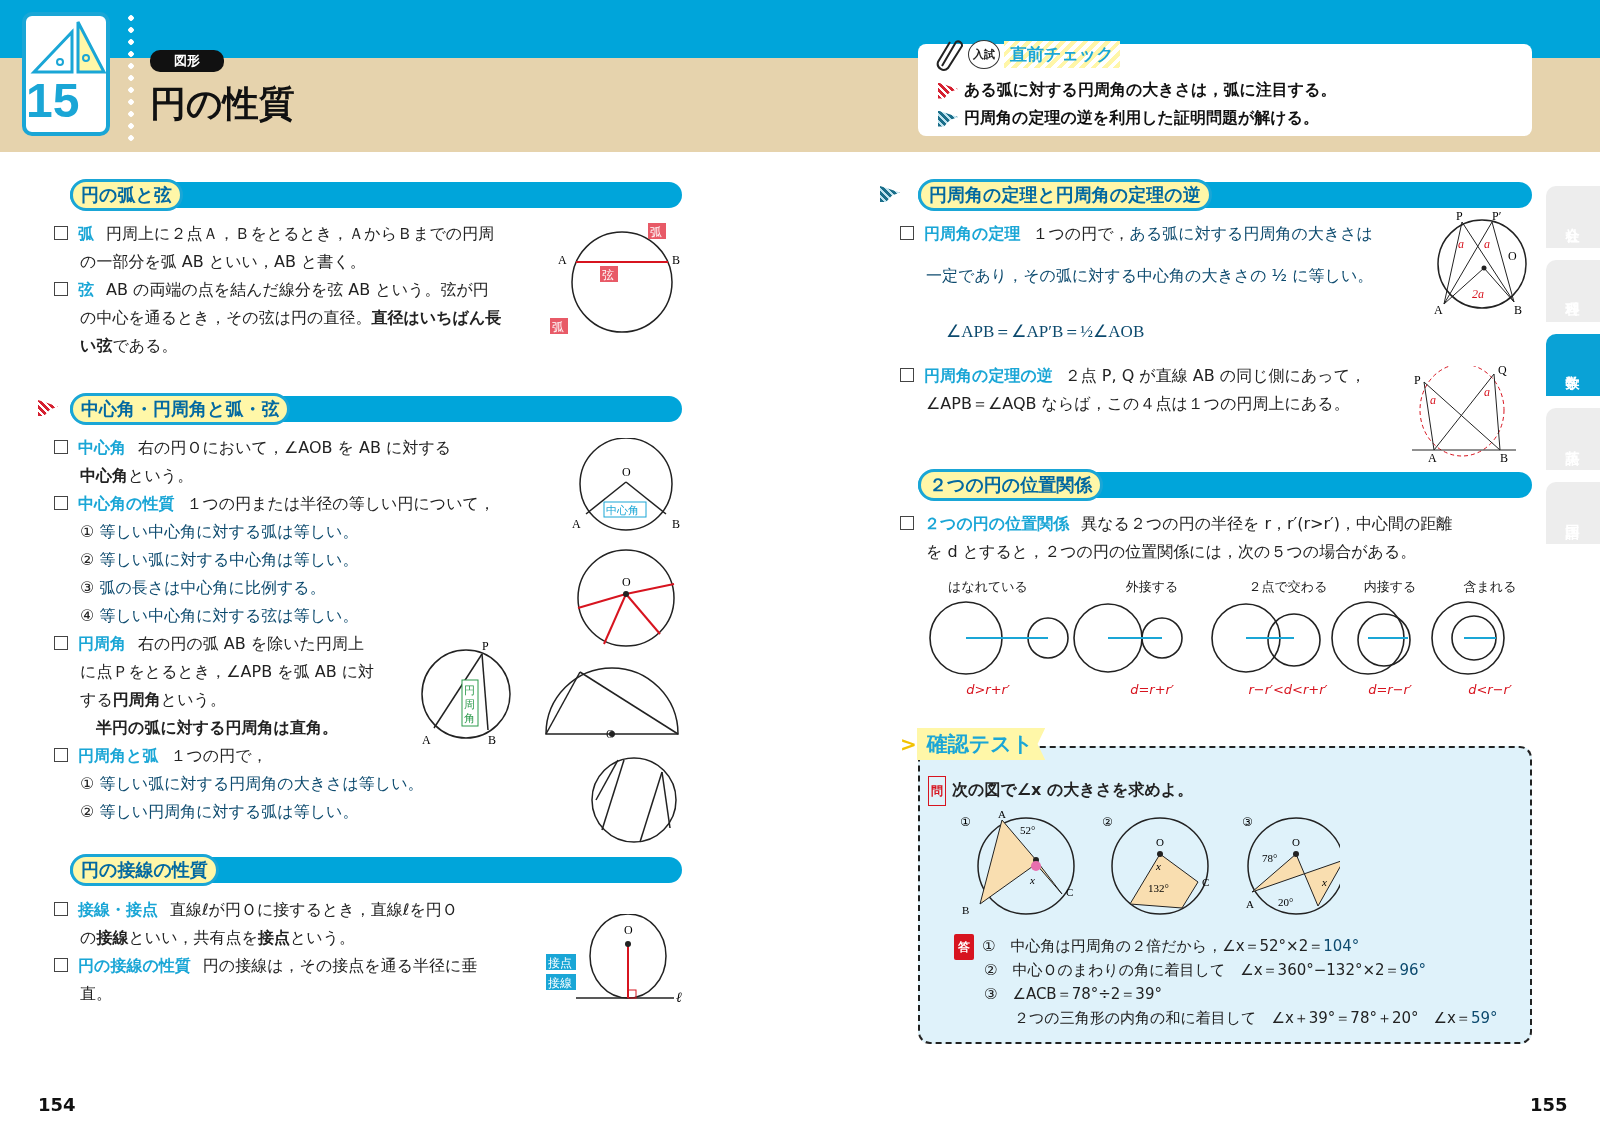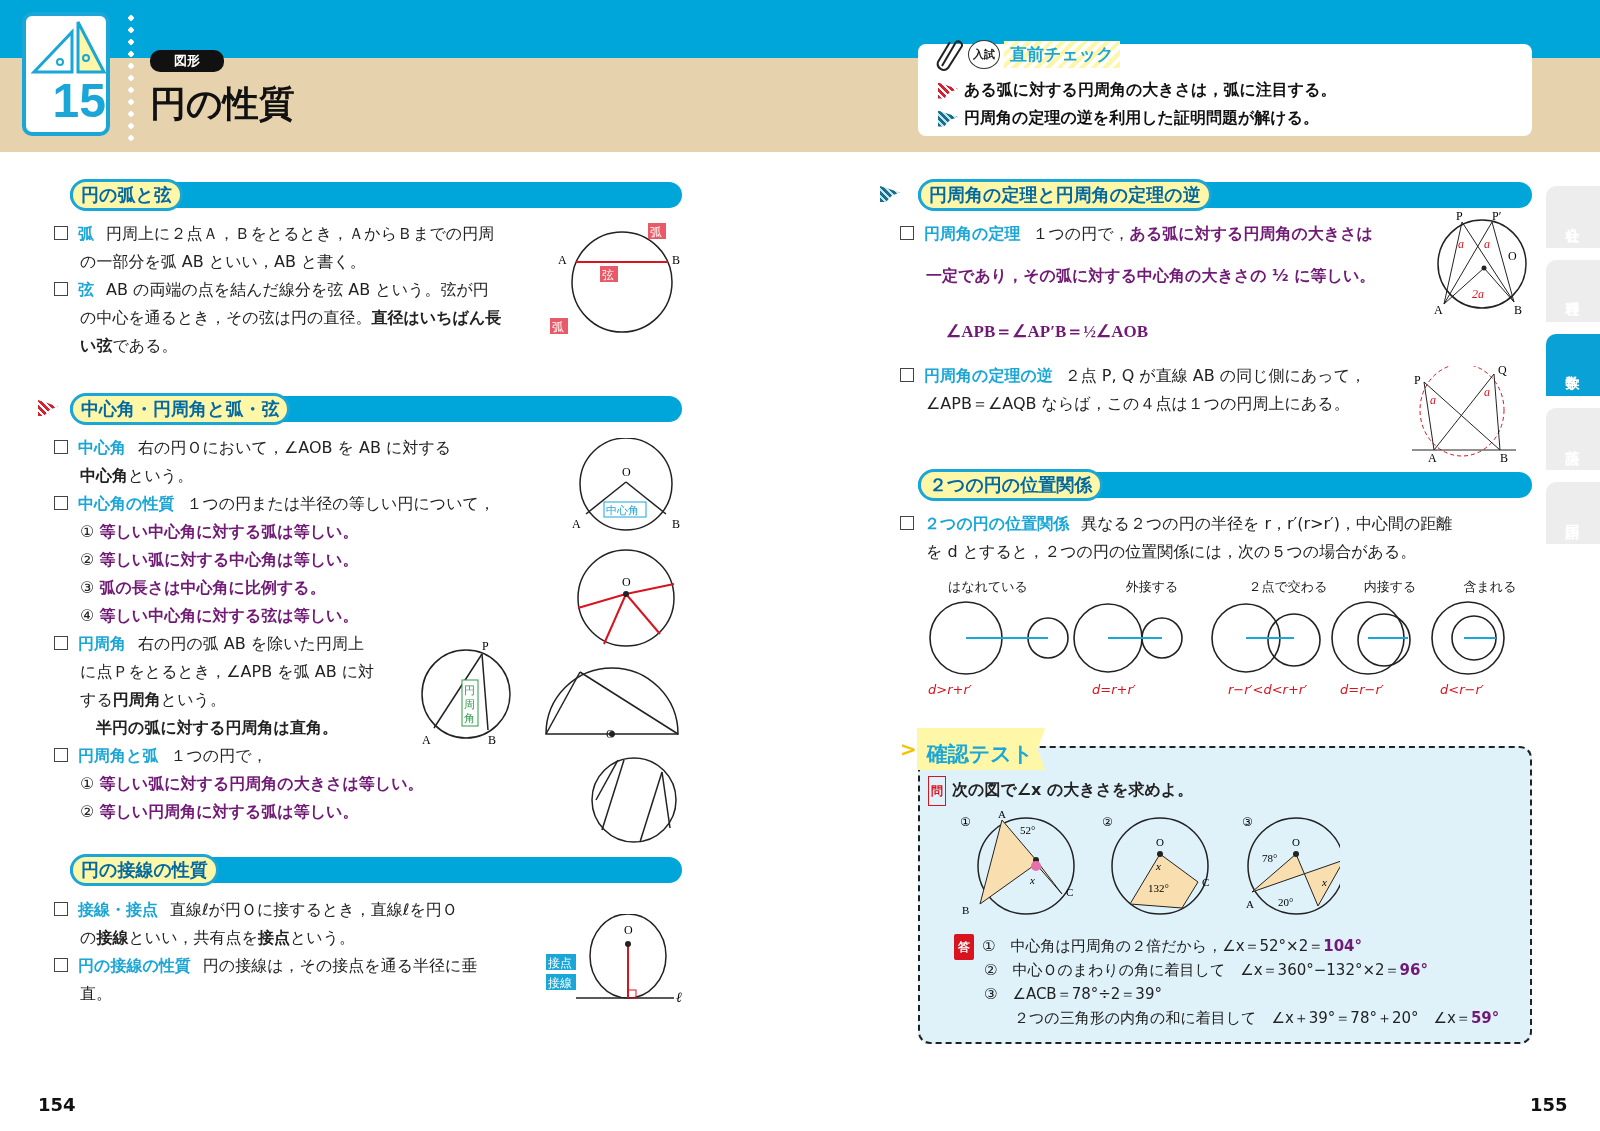--- a/index.html
+++ b/index.html
@@ -1,49 +1,49 @@
 <!DOCTYPE html>
 <html><head>
 <meta charset="utf-8">
 <style>
 *{box-sizing:border-box;margin:0;padding:0}
 body{width:1600px;height:1131px;background:#fff;font-family:"DejaVu Sans","Liberation Sans",sans-serif;color:#222;position:relative;overflow:hidden}
 .header{position:absolute;left:0;top:0;width:1600px;height:152px;background:#e6d3ad}
 .header .blue{position:absolute;left:0;top:0;width:1600px;height:58px;background:#00a5da}
 .unit-box{position:absolute;left:22px;top:12px;width:88px;height:124px;background:#fff;border:4px solid #1aa6d6;border-radius:10px}
-.unit-num{position:absolute;left:0;bottom:4px;width:100%;text-align:right;font:bold 48px "Liberation Sans",sans-serif;color:#1aa6d6}
+.unit-num{position:absolute;left:0;bottom:4px;width:100%;text-align:left;font:bold 48px "Liberation Sans",sans-serif;color:#1aa6d6}
 .dots{position:absolute;left:128px;top:12px;width:6px;height:130px;background:radial-gradient(circle,#fff 2.5px,transparent 3px) 0 0/6px 12px repeat-y}
 .tag{position:absolute;left:150px;top:50px;background:#111;color:#fff;font-size:13px;font-weight:bold;padding:2px 24px;border-radius:10px}
 .title{position:absolute;left:150px;top:80px;font-size:36px;font-weight:bold;color:#111}
 .check{position:absolute;left:918px;top:44px;width:614px;height:92px;background:#fff;border-radius:8px}
 .check-head{position:absolute;left:934px;top:36px;display:flex;align-items:center;gap:4px}
 .check-bubble{background:#fff;border:1.5px solid #333;border-radius:50%;font-size:11px;padding:6px 4px;font-weight:bold}
 .check-title{font-size:17px;font-weight:bold;color:#1aa6d6;background:repeating-linear-gradient(135deg,#fff6a8 0 4px,#fff 4px 8px);padding:2px 6px}
 .check-line{position:absolute;left:938px;font-size:16px;font-weight:bold;color:#111;display:flex;align-items:center;gap:6px}
 .flag{display:inline-block;width:20px;height:16px;clip-path:polygon(0 0,100% 40%,60% 60%,30% 100%,0 100%)}
 .flag.red{background:repeating-linear-gradient(45deg,#d52030 0 3px,#fff 3px 5px)}
 .flag.teal{background:repeating-linear-gradient(45deg,#1a6e8a 0 3px,#bfe3ef 3px 5px)}
 .sec{position:absolute;height:26px;background:#00a5da;border-radius:13px}
 .sec .pill{position:absolute;left:0;top:-3px;height:32px;padding:0 8px;background:#fff7a8;border:3px solid #1aa6d6;border-radius:16px;font-size:18px;font-weight:bold;color:#0369a1;line-height:26px;white-space:nowrap}
 .line{position:absolute;font-size:16px;line-height:28px;color:#222;white-space:nowrap}
 .cb{display:inline-block;width:14px;height:14px;border:1.3px solid #444;margin-right:10px;vertical-align:-1px}
 .kw{color:#1aa6d6;font-weight:bold;margin-right:12px}
-.red{color:#701a75;font-weight:bold}
+.red{color:#0c4a6e;font-weight:normal}
 .b{font-weight:bold}
 .fig{position:absolute}
 .tab{position:absolute;left:1546px;width:54px;height:62px;background:#ededed;border-radius:10px 0 0 0;color:#fff;font-size:14px;font-weight:bold;writing-mode:vertical-rl;text-align:center;line-height:54px;display:flex;align-items:center;justify-content:center}
 .tab.active{background:#0aa2d6}
 .pagenum{position:absolute;top:1094px;font-size:18px;font-weight:bold;color:#111}
 .test{position:absolute;left:918px;top:746px;width:614px;height:298px;background:#dff2fa;border:2px dashed #222;border-radius:12px}
 .test-tag{position:absolute;left:900px;top:728px;display:flex;align-items:center}
-.test-tag .lbl{background:#fff7a8;font-size:21px;font-weight:bold;color:#1aa6d6;padding:12px 12px 2px 10px;clip-path:polygon(0 0,100% 0,94% 50%,100% 100%,0 100%)}
+.test-tag .lbl{background:#fff7a8;font-size:21px;font-weight:bold;color:#1aa6d6;padding:2px 12px 2px 10px;clip-path:polygon(0 0,100% 0,94% 50%,100% 100%,0 100%)}
 .q-mark{display:inline-block;border:1.5px solid #d7141f;color:#d7141f;font-size:12px;padding:0 2px;margin-right:6px;font-weight:bold}
 .a-mark{display:inline-block;background:#d7141f;color:#fff;font-size:12px;padding:1px 4px;margin-right:8px;font-weight:bold;border-radius:2px}
 .cap{position:absolute;font-size:13px;color:#222;text-align:center}
-.cond{position:absolute;font-size:13px;color:#d7141f;font-style:italic;}
+.cond{position:absolute;font-size:13px;color:#d7141f;font-style:italic;text-align:center}
 </style>
 </head>
 <body>
 
 <div class="header">
   <div class="blue"></div>
   <div class="unit-box">
     <svg width="80" height="60" viewBox="0 0 80 60" style="position:absolute;left:2px;top:2px">
       <polygon points="6,54 44,14 44,54" fill="#fff" stroke="#1aa6d6" stroke-width="3"></polygon>
       <circle cx="32" cy="44" r="3" fill="none" stroke="#1aa6d6" stroke-width="2"></circle>

